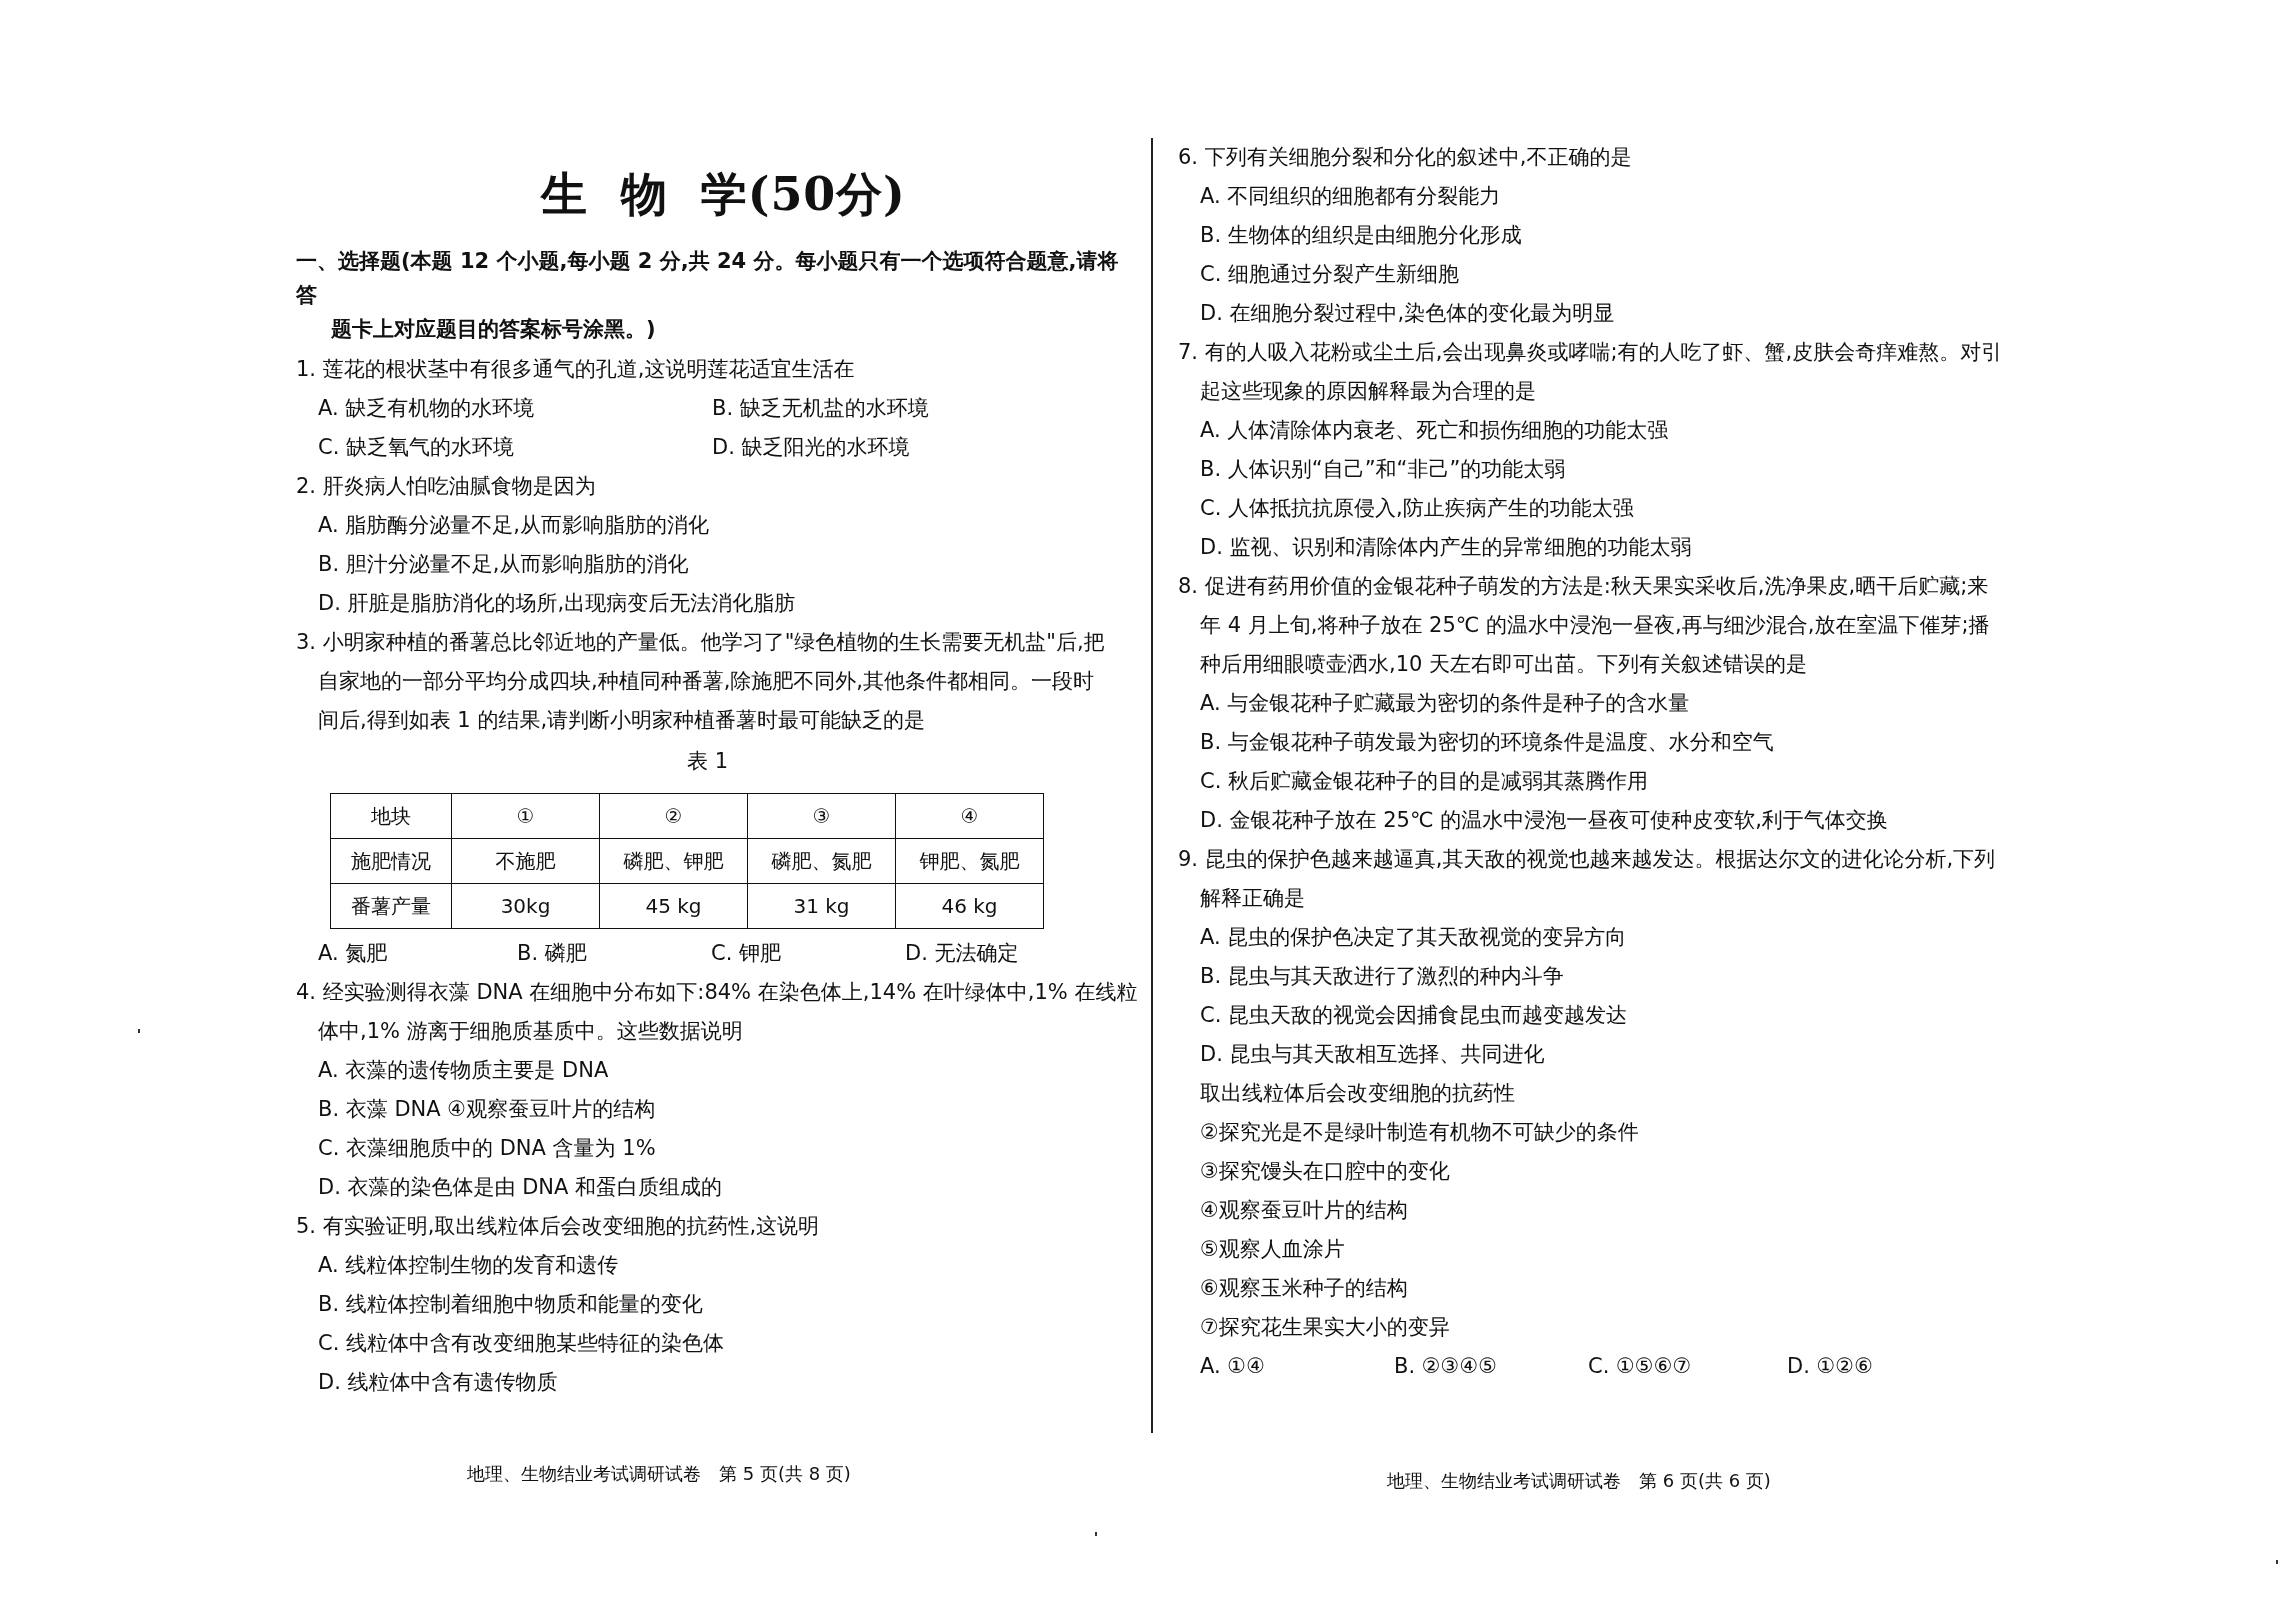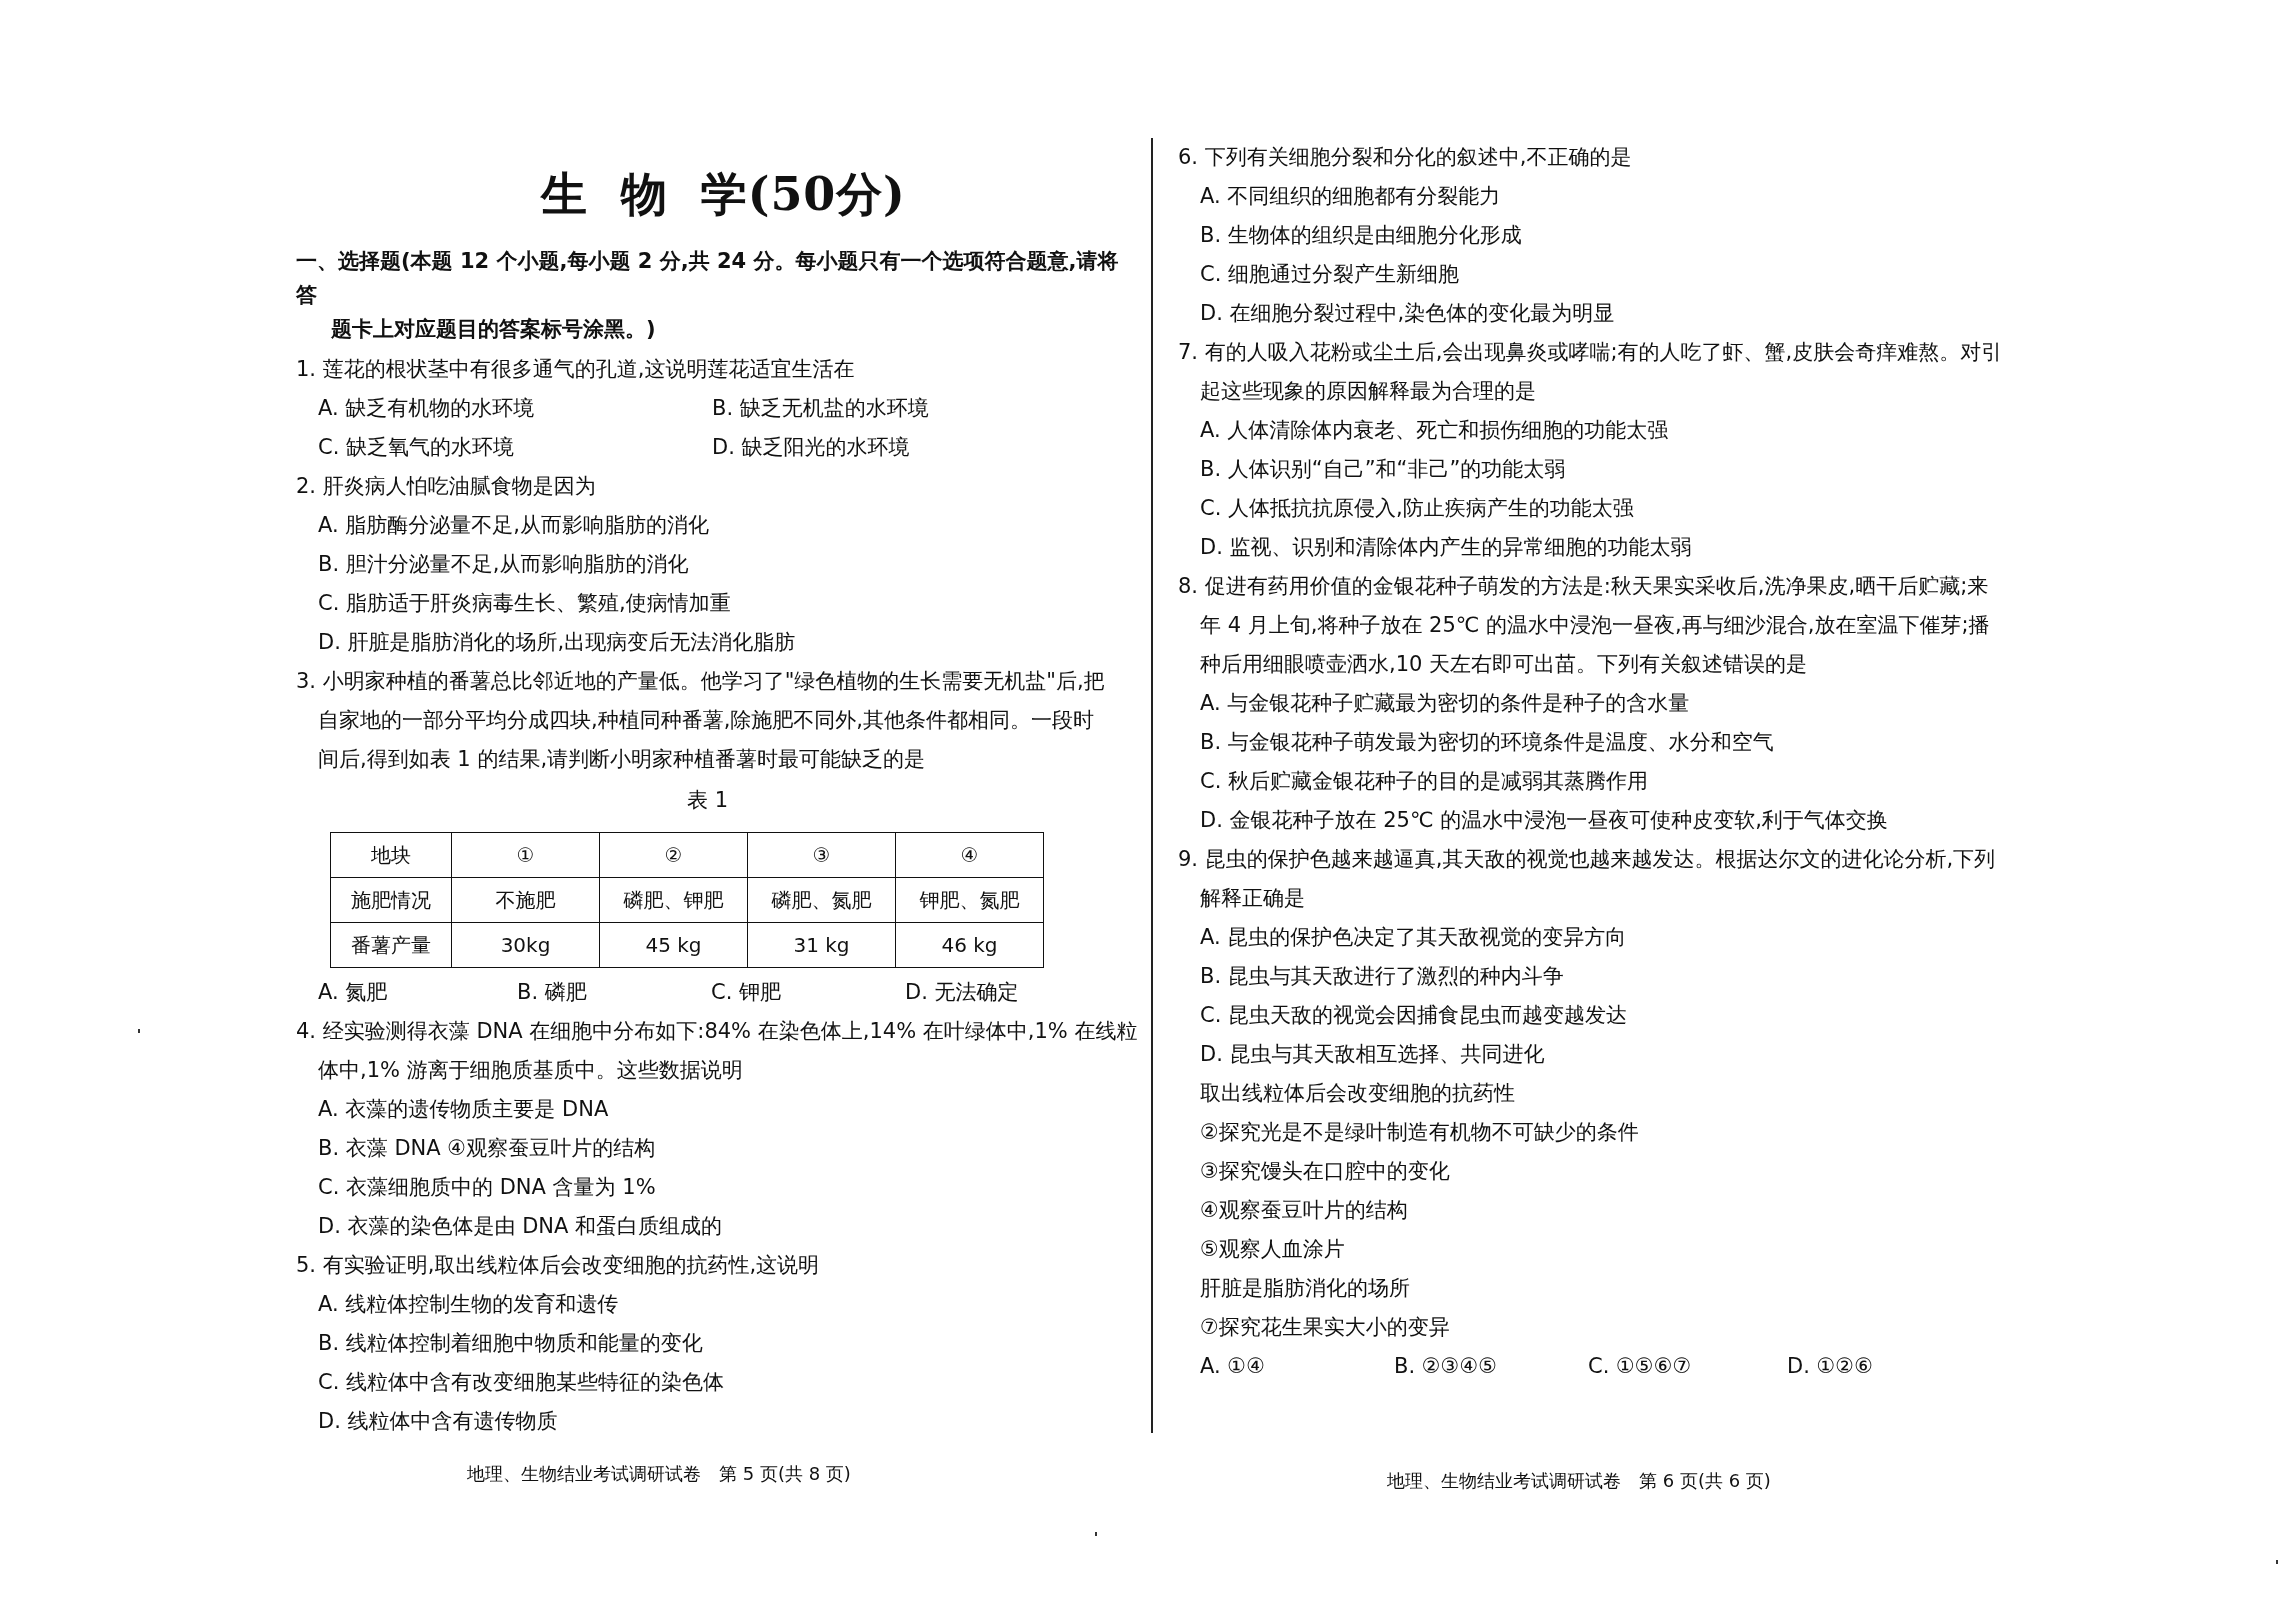--- a/index.html
+++ b/index.html
@@ -53,21 +53,20 @@
     <div class="line indent opt2">
       <span>C. 缺乏氧气的水环境</span>
       <span>D. 缺乏阳光的水环境</span>
     </div>
   </div>
 
   <div>
     <div class="line">2. 肝炎病人怕吃油腻食物是因为</div>
     <div class="line indent">A. 脂肪酶分泌量不足,从而影响脂肪的消化</div>
     <div class="line indent">B. 胆汁分泌量不足,从而影响脂肪的消化</div>
-    <div class="line indent">C. 脂肪适于肝炎病毒生长、繁殖,使病情加重</div>
     <div class="line indent">D. 肝脏是脂肪消化的场所,出现病变后无法消化脂肪</div>
   </div>
 
   <div>
     <div class="line">3. 小明家种植的番薯总比邻近地的产量低。他学习了"绿色植物的生长需要无机盐"后,把</div>
     <div class="line indent">自家地的一部分平均分成四块,种植同种番薯,除施肥不同外,其他条件都相同。一段时</div>
     <div class="line indent">间后,得到如表 1 的结果,请判断小明家种植番薯时最可能缺乏的是</div>
     <div class="caption">表 1</div>
     <table class="t1">
       <tbody>
@@ -156,21 +155,21 @@
     <div class="line indent">C. 昆虫天敌的视觉会因捕食昆虫而越变越发达</div>
     <div class="line indent">D. 昆虫与其天敌相互选择、共同进化</div>
   </div>
 
   <div>
     <div class="line indent">取出线粒体后会改变细胞的抗药性</div>
     <div class="line indent">②探究光是不是绿叶制造有机物不可缺少的条件</div>
     <div class="line indent">③探究馒头在口腔中的变化</div>
     <div class="line indent">④观察蚕豆叶片的结构</div>
     <div class="line indent">⑤观察人血涂片</div>
-    <div class="line indent">肝脏是脂肪消化的场所</div>
+    <div class="line indent">⑥观察玉米种子的结构</div>
     <div class="line indent">⑦探究花生果实大小的变异</div>
     <div class="line indent opts4">
       <span style="width:194px">A. ①④</span>
       <span style="width:194px">B. ②③④⑤</span>
       <span style="width:199px">C. ①⑤⑥⑦</span>
       <span>D. ①②⑥</span>
     </div>
   </div>
 </div>
 

